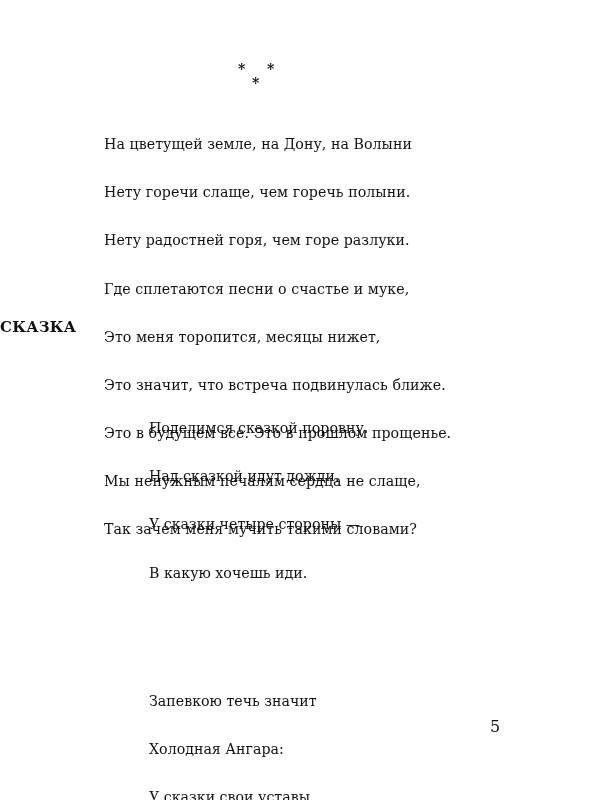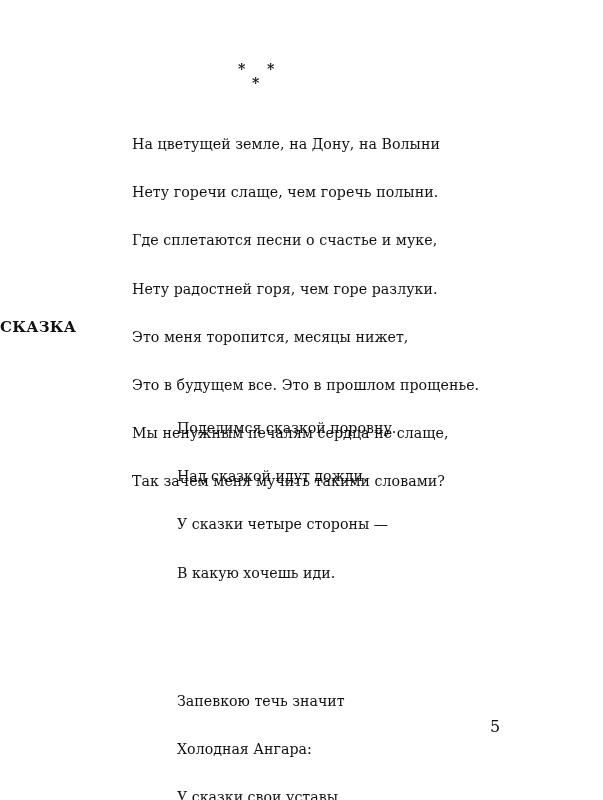--- a/index.html
+++ b/index.html
@@ -3,38 +3,39 @@
 <meta charset="utf-8">
 <style>
   html, body { margin: 0; padding: 0; background: #ffffff; }
   body { width: 603px; height: 800px; position: relative; overflow: hidden; color: #111; font-family: "DejaVu Serif", serif; }
   .stars { position: absolute; left: 0; top: 0; width: 603px; height: 100px; }
   .star { position: absolute; font-size: 14px; font-weight: bold; line-height: 1; }
   .poem1 { position: absolute; left: 104px; top: 104px; font-size: 14.2px; line-height: 16.05px; white-space: pre; letter-spacing: 0.05px; }
   .title { position: absolute; left: 0; width: 540px; top: 318px; font-size: 15px; font-weight: bold; letter-spacing: 0.3px; }
   .poem2 { position: absolute; left: 149px; top: 356px; font-size: 14.2px; line-height: 16.05px; white-space: pre; }
   .stanza { margin-bottom: 16px; }
-  .line { display: block; margin-left: 28px; }
+  .line { display: block; }
   .page-num { position: absolute; left: 490px; top: 717px; font-size: 16px; }
 </style>
 </head>
 <body>
 
 <div class="stars">
   <span class="star" style="left:238px;top:62px;">*</span>
   <span class="star" style="left:267px;top:62px;">*</span>
   <span class="star" style="left:252px;top:76px;">*</span>
 </div>
 
 <div class="poem1">
   <span class="line">На цветущей земле, на Дону, на Волыни</span>
   <span class="line">Нету горечи слаще, чем горечь полыни.</span>
+  <span class="line">Нету радостней горя, чем горе разлуки.</span>
   <span class="line">Где сплетаются песни о счастье и муке,</span>
-  <span class="line">Нету радостней горя, чем горе разлуки.</span>
   <span class="line">Это меня торопится, месяцы нижет,</span>
+  <span class="line">Это значит, что встреча подвинулась ближе.</span>
   <span class="line">Это в будущем все. Это в прошлом прощенье.</span>
   <span class="line">Мы ненужным печалям сердца не слаще,</span>
   <span class="line">Так зачем меня мучить такими словами?</span>
 </div>
 
 <div class="title">СКАЗКА</div>
 
 <div class="poem2">
   <div class="stanza">
     <span class="line">Поделимся сказкой поровну.</span>

